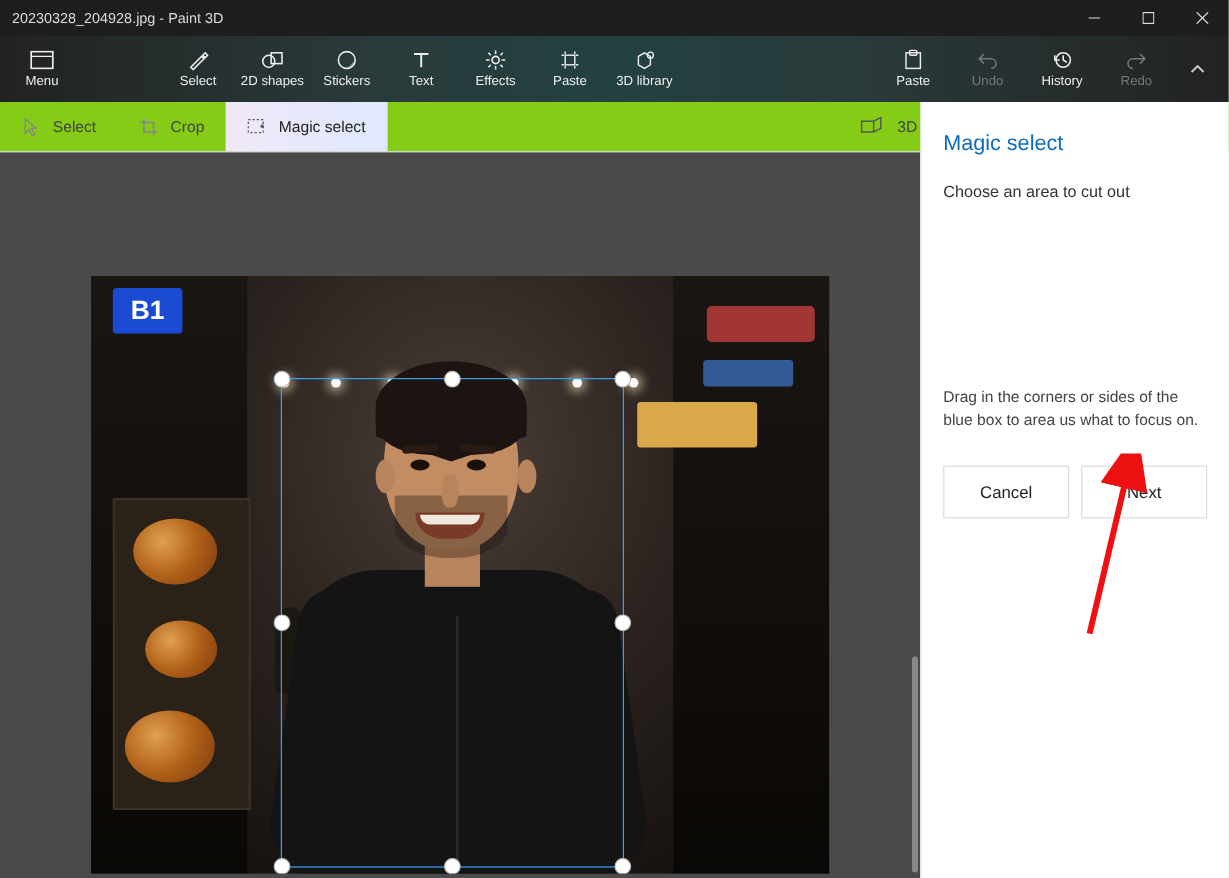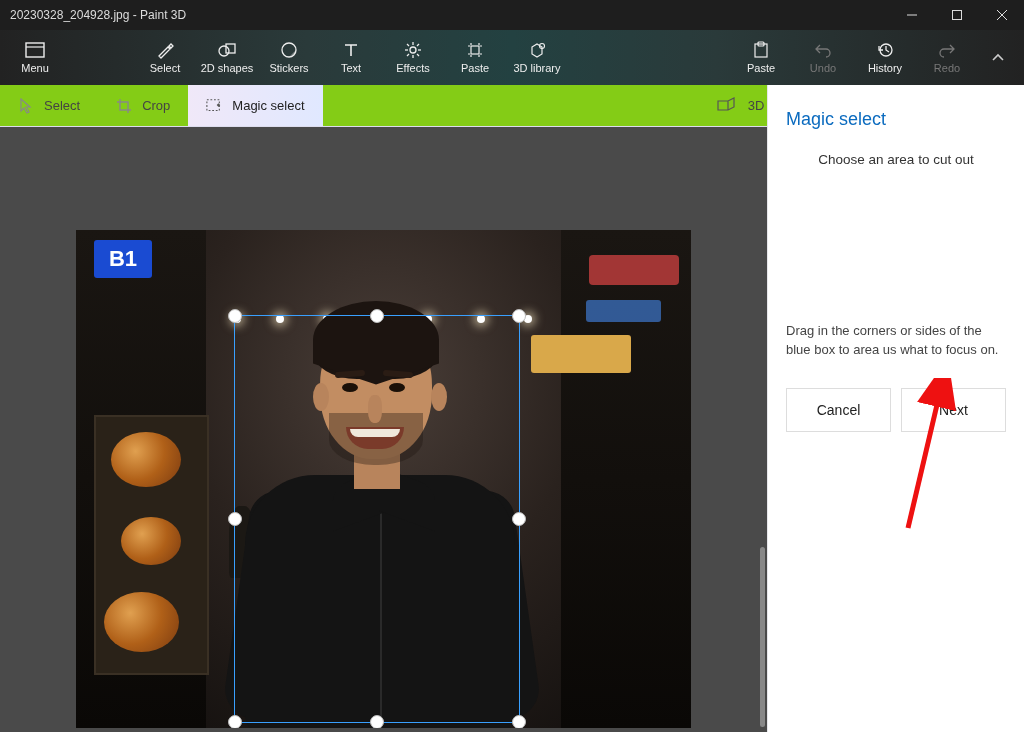--- a/index.html
+++ b/index.html
@@ -77,21 +77,21 @@
 
   
   .sel-box { position:absolute; left: 158px; top: 85px; width: 286px; height: 408px; border: 1px solid #39a0ff; }
   .handle { position:absolute; width:14px; height:14px; background:#fff; border:1px solid #bbb; border-radius:50%; }
   .h-tl{left:-7px;top:-7px;} .h-tm{left:50%;top:-7px;margin-left:-7px;} .h-tr{right:-7px;top:-7px;}
   .h-ml{left:-7px;top:50%;margin-top:-7px;} .h-mr{right:-7px;top:50%;margin-top:-7px;}
   .h-bl{left:-7px;bottom:-7px;} .h-bm{left:50%;bottom:-7px;margin-left:-7px;} .h-br{right:-7px;bottom:-7px;}
 
   .sidepanel { position: absolute; top: 85px; right: 0; width: 257px; height: 647px; background: #fff; border-left: 1px solid #e6e6ea; padding: 24px 18px; }
   .side-title { font-size: 18px; color: #0b6bbf; font-weight: 400; margin-bottom: 22px; }
-  .side-sub { font-size: 13.5px; color: #333; margin-bottom: 155px; text-align: center; }
+  .side-sub { font-size: 13.5px; color: #333; margin-bottom: 155px; }
   .side-help { font-size: 13px; color: #444; line-height: 1.45; margin-bottom: 28px; }
   .side-btns { display:flex; gap: 10px; }
   .side-btn { flex:1; height: 44px; border:1px solid #ddd; background:#fff; display:flex; align-items:center; justify-content:center; font-size: 14px; color:#222; }
 
   .arrow-annot { position:absolute; pointer-events:none; }
 </style>
 </head>
 <body>
 
 <div class="titlebar">

